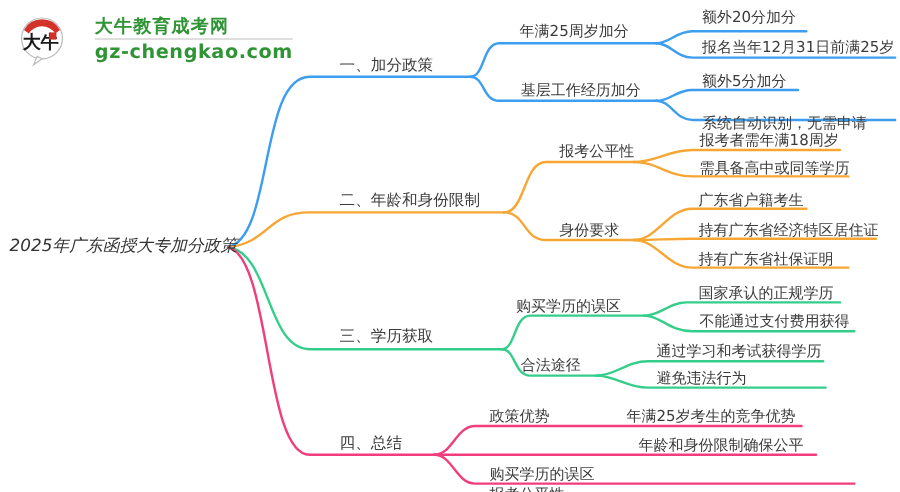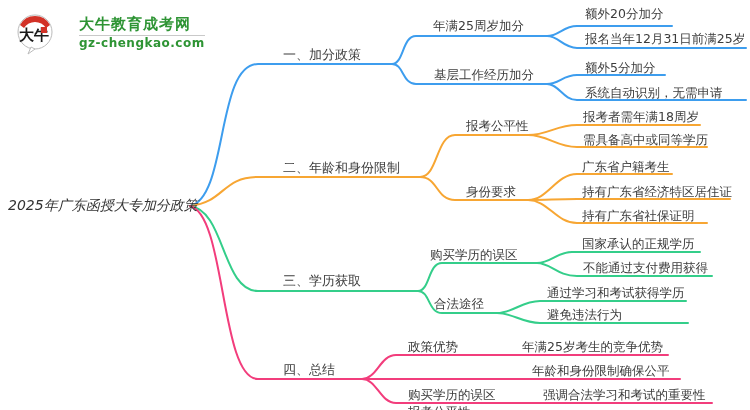--- a/index.html
+++ b/index.html
@@ -5,21 +5,21 @@
   html,body{margin:0;padding:0;background:#ffffff;}
   #stage{
     position:relative;width:750px;height:410px;background:#ffffff;overflow:hidden;
     font-family:"DejaVu Sans","Liberation Sans",sans-serif;
   }
   
   #logo{position:absolute;left:12px;top:10px;display:flex;align-items:center;gap:21px;}
   #logo .badge{width:46px;height:46px;flex:0 0 auto;}
   #logo .txt{display:flex;flex-direction:column;line-height:1.1;}
   #logo .title{font-size:15px;font-weight:bold;color:#2e9434;letter-spacing:1px;}
-  #logo .domain{font-size:12px;font-weight:bold;color:#2e9434;border-top:1px solid #c9c9c9;margin-top:2px;padding-top:1px;letter-spacing:.5px;}
+  #logo .domain{font-size:16px;font-weight:bold;color:#2e9434;border-top:1px solid #c9c9c9;margin-top:2px;padding-top:1px;letter-spacing:.5px;}
   
   .node{position:absolute;white-space:nowrap;color:#3c3c3c;font-size:12.5px;line-height:1.15;}
   .root{font-size:14px;color:#333;}
   .lvl1{font-size:13px;}
   svg#wires{position:absolute;left:0;top:0;}
   svg#wires path{fill:none;stroke-width:2;stroke-linecap:round;}
   .c-blue{stroke:#3d9dee;}
   .c-orange{stroke:#f7a633;}
   .c-green{stroke:#34ce8a;}
   .c-pink{stroke:#f23d7c;}
@@ -77,21 +77,21 @@
   </svg>
 
   <div class="node root" style="left:8px;top:197px;font-style:italic;">2025年广东函授大专加分政策</div>
 
   <div class="node lvl1" style="left:283px;top:48px;">一、加分政策</div>
   <div class="node" style="left:433px;top:19px;">年满25周岁加分</div>
   <div class="node" style="left:585px;top:7px;">额外20分加分</div>
   <div class="node" style="left:585px;top:32px;">报名当年12月31日前满25岁</div>
   <div class="node" style="left:434px;top:68px;">基层工作经历加分</div>
   <div class="node" style="left:585px;top:61px;">额外5分加分</div>
-  <div class="node" style="left:585px;top:86px;">系统自动识别，无需申请</div>
+  <div class="node" style="left:585px;top:96px;">系统自动识别，无需申请</div>
 
   <div class="node lvl1" style="left:283px;top:161px;">二、年龄和身份限制</div>
   <div class="node" style="left:466px;top:119px;">报考公平性</div>
   <div class="node" style="left:583px;top:110px;">报考者需年满18周岁</div>
   <div class="node" style="left:583px;top:133px;">需具备高中或同等学历</div>
   <div class="node" style="left:466px;top:185px;">身份要求</div>
   <div class="node" style="left:582px;top:160px;">广东省户籍考生</div>
   <div class="node" style="left:582px;top:185px;">持有广东省经济特区居住证</div>
   <div class="node" style="left:582px;top:209px;">持有广东省社保证明</div>
 
@@ -102,15 +102,14 @@
   <div class="node" style="left:434px;top:297px;">合法途径</div>
   <div class="node" style="left:547px;top:286px;">通过学习和考试获得学历</div>
   <div class="node" style="left:547px;top:308px;">避免违法行为</div>
 
   <div class="node lvl1" style="left:283px;top:363px;">四、总结</div>
   <div class="node" style="left:408px;top:340px;">政策优势</div>
   <div class="node" style="left:522px;top:340px;">年满25岁考生的竞争优势</div>
   <div class="node" style="left:408px;top:364px;margin-top:41px;">报考公平性</div>
   <div class="node" style="left:532px;top:364px;">年龄和身份限制确保公平</div>
   <div class="node" style="left:408px;top:388px;">购买学历的误区</div>
-  <div class="node" style="left:543px;top:388px;">强调合法学习和考试的重要性</div>
 
 </div>
 
 </body></html>

